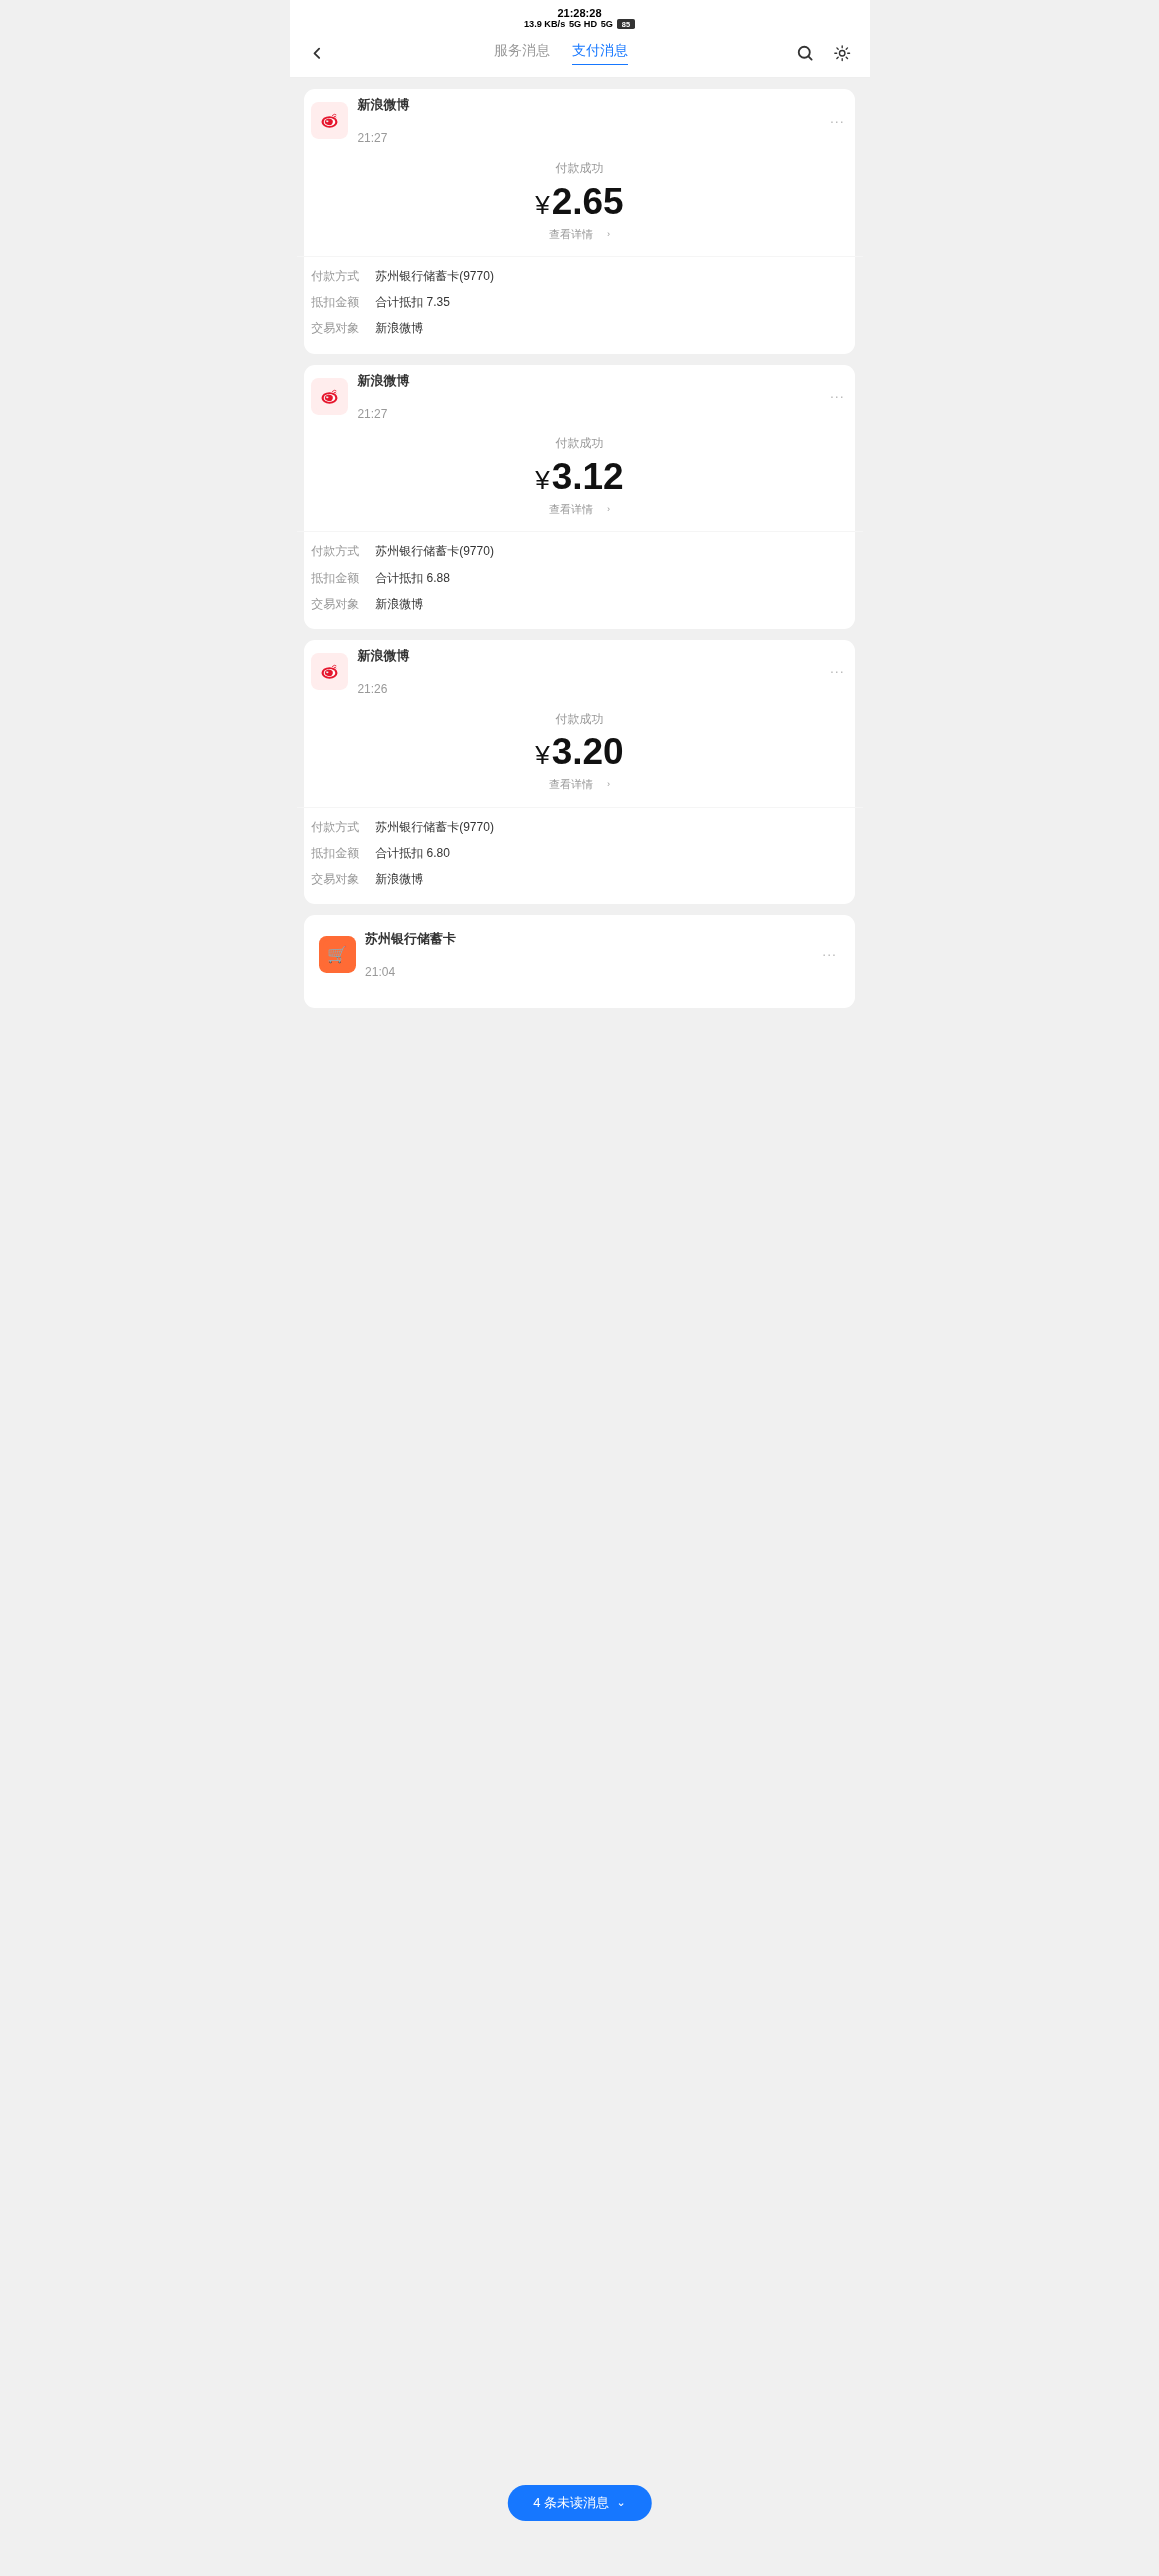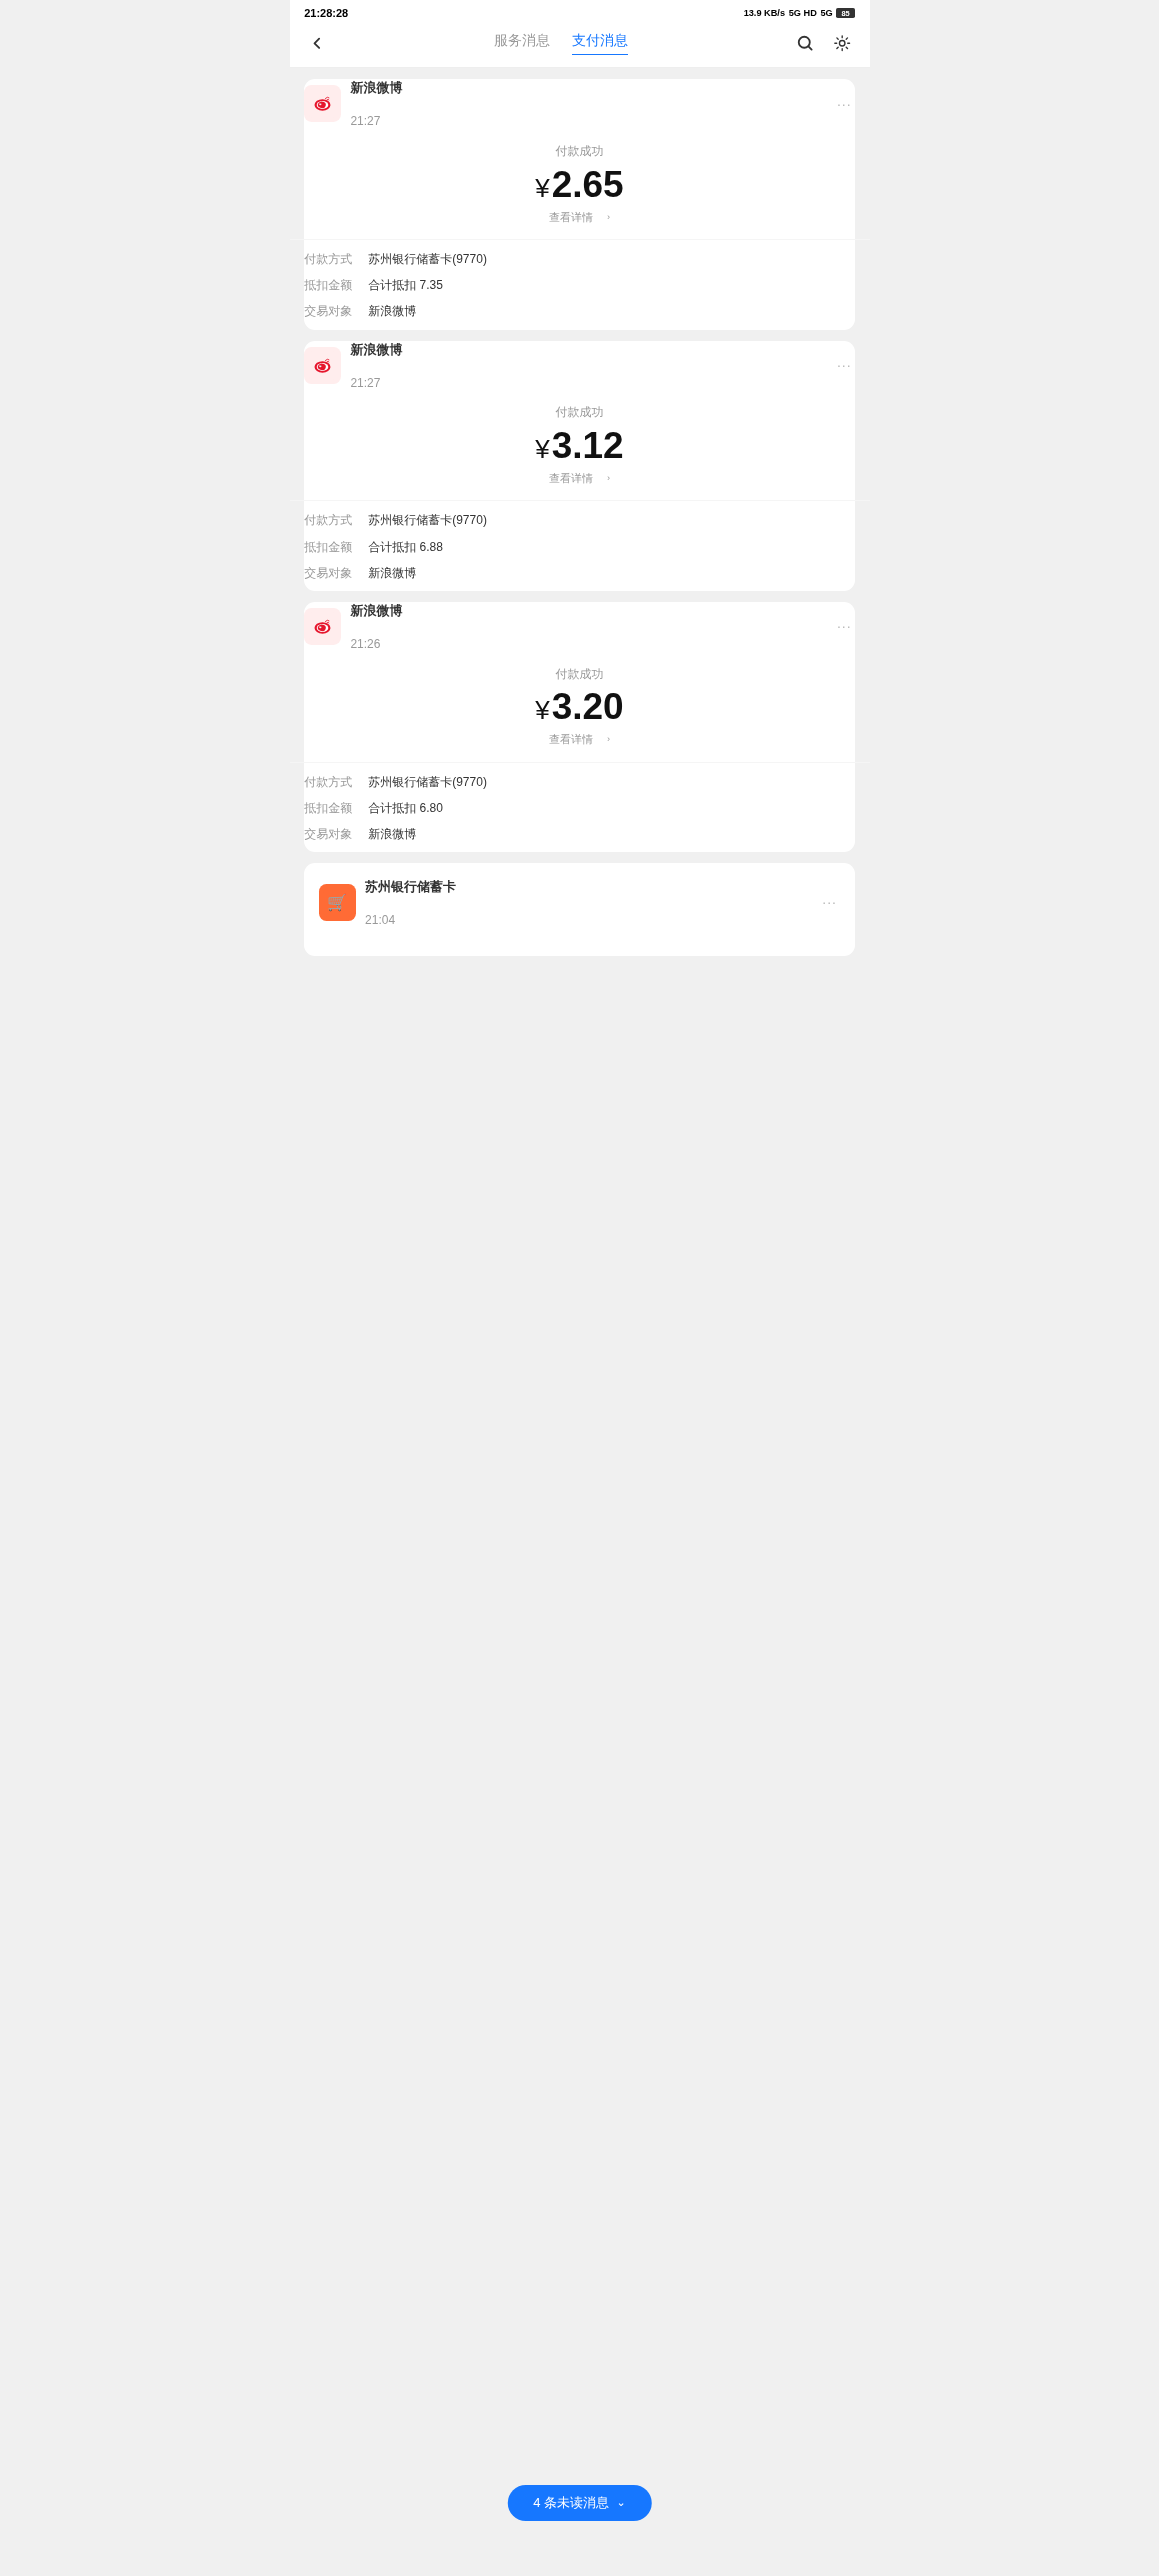--- a/index.html
+++ b/index.html
@@ -14,20 +14,21 @@
 
     
     .status-bar {
       background: #fff;
       padding: 7.4px 14.7px 3.7px;
       display: flex;
       justify-content: space-between;
       align-items: center;
       font-size: 10px;
       font-weight: 600;
+      flex-direction: column;
     }
     .status-left { font-size: 11px; font-weight: 700; }
     .status-right {
       display: flex;
       align-items: flex-end;
       gap: 3.7px;
       font-size: 9.2px;
     }
     .battery {
       background: #333;
@@ -99,21 +100,21 @@
       padding: 11px 14.7px;
       display: flex;
       flex-direction: column;
       gap: 11px;
     }
 
     
     .message-card {
       background: #fff;
       border-radius: 11px;
-      padding: 0;
+      padding: 7px;
     }
     .card-header {
       display: flex;
       align-items: center;
       justify-content: space-between;
       margin-bottom: 14.7px;
     }
     .card-header-left {
       display: flex;
       align-items: center;

